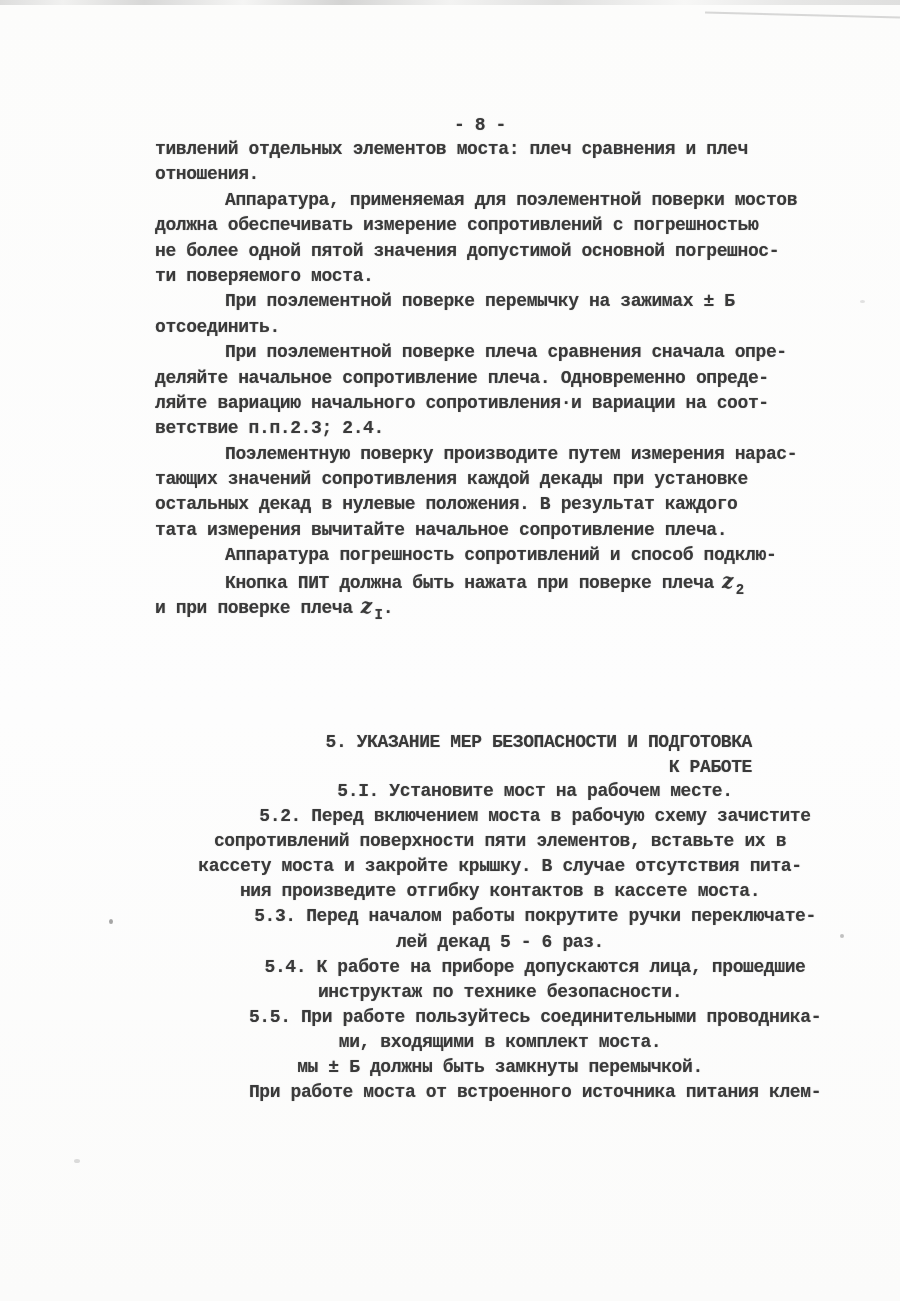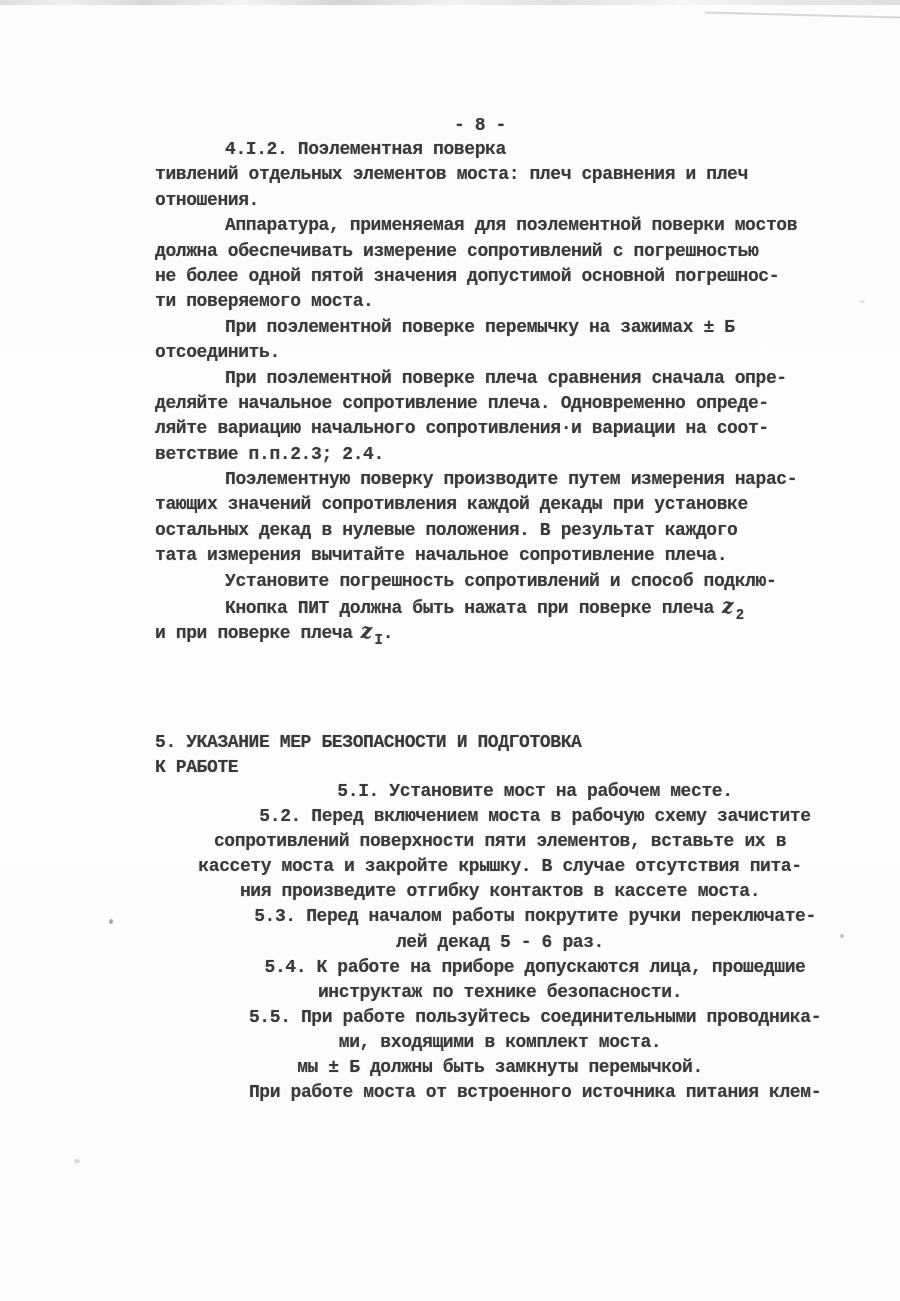--- a/index.html
+++ b/index.html
@@ -19,22 +19,22 @@
   }
   .ln{white-space:pre;}
   .ind{padding-left:70px;}
   .pagenum{
     position:absolute;top:112px;left:155px;width:650px;
     text-align:center;line-height:26px;
   }
   .blockA{position:absolute;top:137px;left:155px;width:700px;}
   .blockA .ln{height:25.4px;line-height:25.4px;}
   .h5{
-    position:absolute;top:730px;left:155px;width:612px;
-    text-align:left;
+    position:absolute;top:730px;left:140px;width:612px;
+    text-align:right;
   }
   .h5 .ln{height:25.4px;line-height:25.4px;}
   .blockB{position:absolute;top:779px;left:150px;width:700px;text-align:center;}
   .blockB .ln{height:25.1px;line-height:25.1px;}
   .zsym{
     font-family:"DejaVu Serif",serif;
     font-style:italic;
     font-size:20px;
     margin-left:8px;
   }
@@ -71,38 +71,37 @@
   <div class="edge-top"></div>
   <div class="edge-top2"></div>
   <div class="speckle sp1"></div>
   <div class="speckle sp2"></div>
   <div class="speckle sp3"></div>
   <div class="speckle sp4"></div>
 
   <div class="pagenum">- 8 -</div>
 
   <div class="blockA">
-    <div class="ln ind">4.I.2. Поэлементная поверка</div>
     <div class="ln">тивлений отдельных элементов моста: плеч сравнения и плеч</div>
     <div class="ln">отношения.</div>
     <div class="ln ind">Аппаратура, применяемая для поэлементной поверки мостов</div>
     <div class="ln">должна обеспечивать измерение сопротивлений с погрешностью</div>
     <div class="ln">не более одной пятой значения допустимой основной погрешнос-</div>
     <div class="ln">ти поверяемого моста.</div>
     <div class="ln ind">При поэлементной поверке перемычку на зажимах ± Б</div>
     <div class="ln">отсоединить.</div>
     <div class="ln ind">При поэлементной поверке плеча сравнения сначала опре-</div>
     <div class="ln">деляйте начальное сопротивление плеча. Одновременно опреде-</div>
     <div class="ln">ляйте вариацию начального сопротивления·и вариации на соот-</div>
     <div class="ln">ветствие п.п.2.3; 2.4.</div>
     <div class="ln ind">Поэлементную поверку производите путем измерения нарас-</div>
     <div class="ln">тающих значений сопротивления каждой декады при установке</div>
     <div class="ln">остальных декад в нулевые положения. В результат каждого</div>
     <div class="ln">тата измерения вычитайте начальное сопротивление плеча.</div>
-    <div class="ln ind">Установите погрешность сопротивлений и способ подклю-</div>
+    <div class="ln ind">Аппаратура погрешность сопротивлений и способ подклю-</div>
     <div class="ln ind"><span>Кнопка ПИТ должна быть нажата при поверке плеча</span><span class="zsym">z</span><span class="zsub">2</span></div>
     <div class="ln"><span>и при поверке плеча</span><span class="zsym">z</span><span class="zsub">I</span><span>.</span></div>
   </div>
 
   <div class="h5">
     <div class="ln">5. УКАЗАНИЕ МЕР БЕЗОПАСНОСТИ И ПОДГОТОВКА</div>
     <div class="ln">К РАБОТЕ</div>
   </div>
 
   <div class="blockB">

